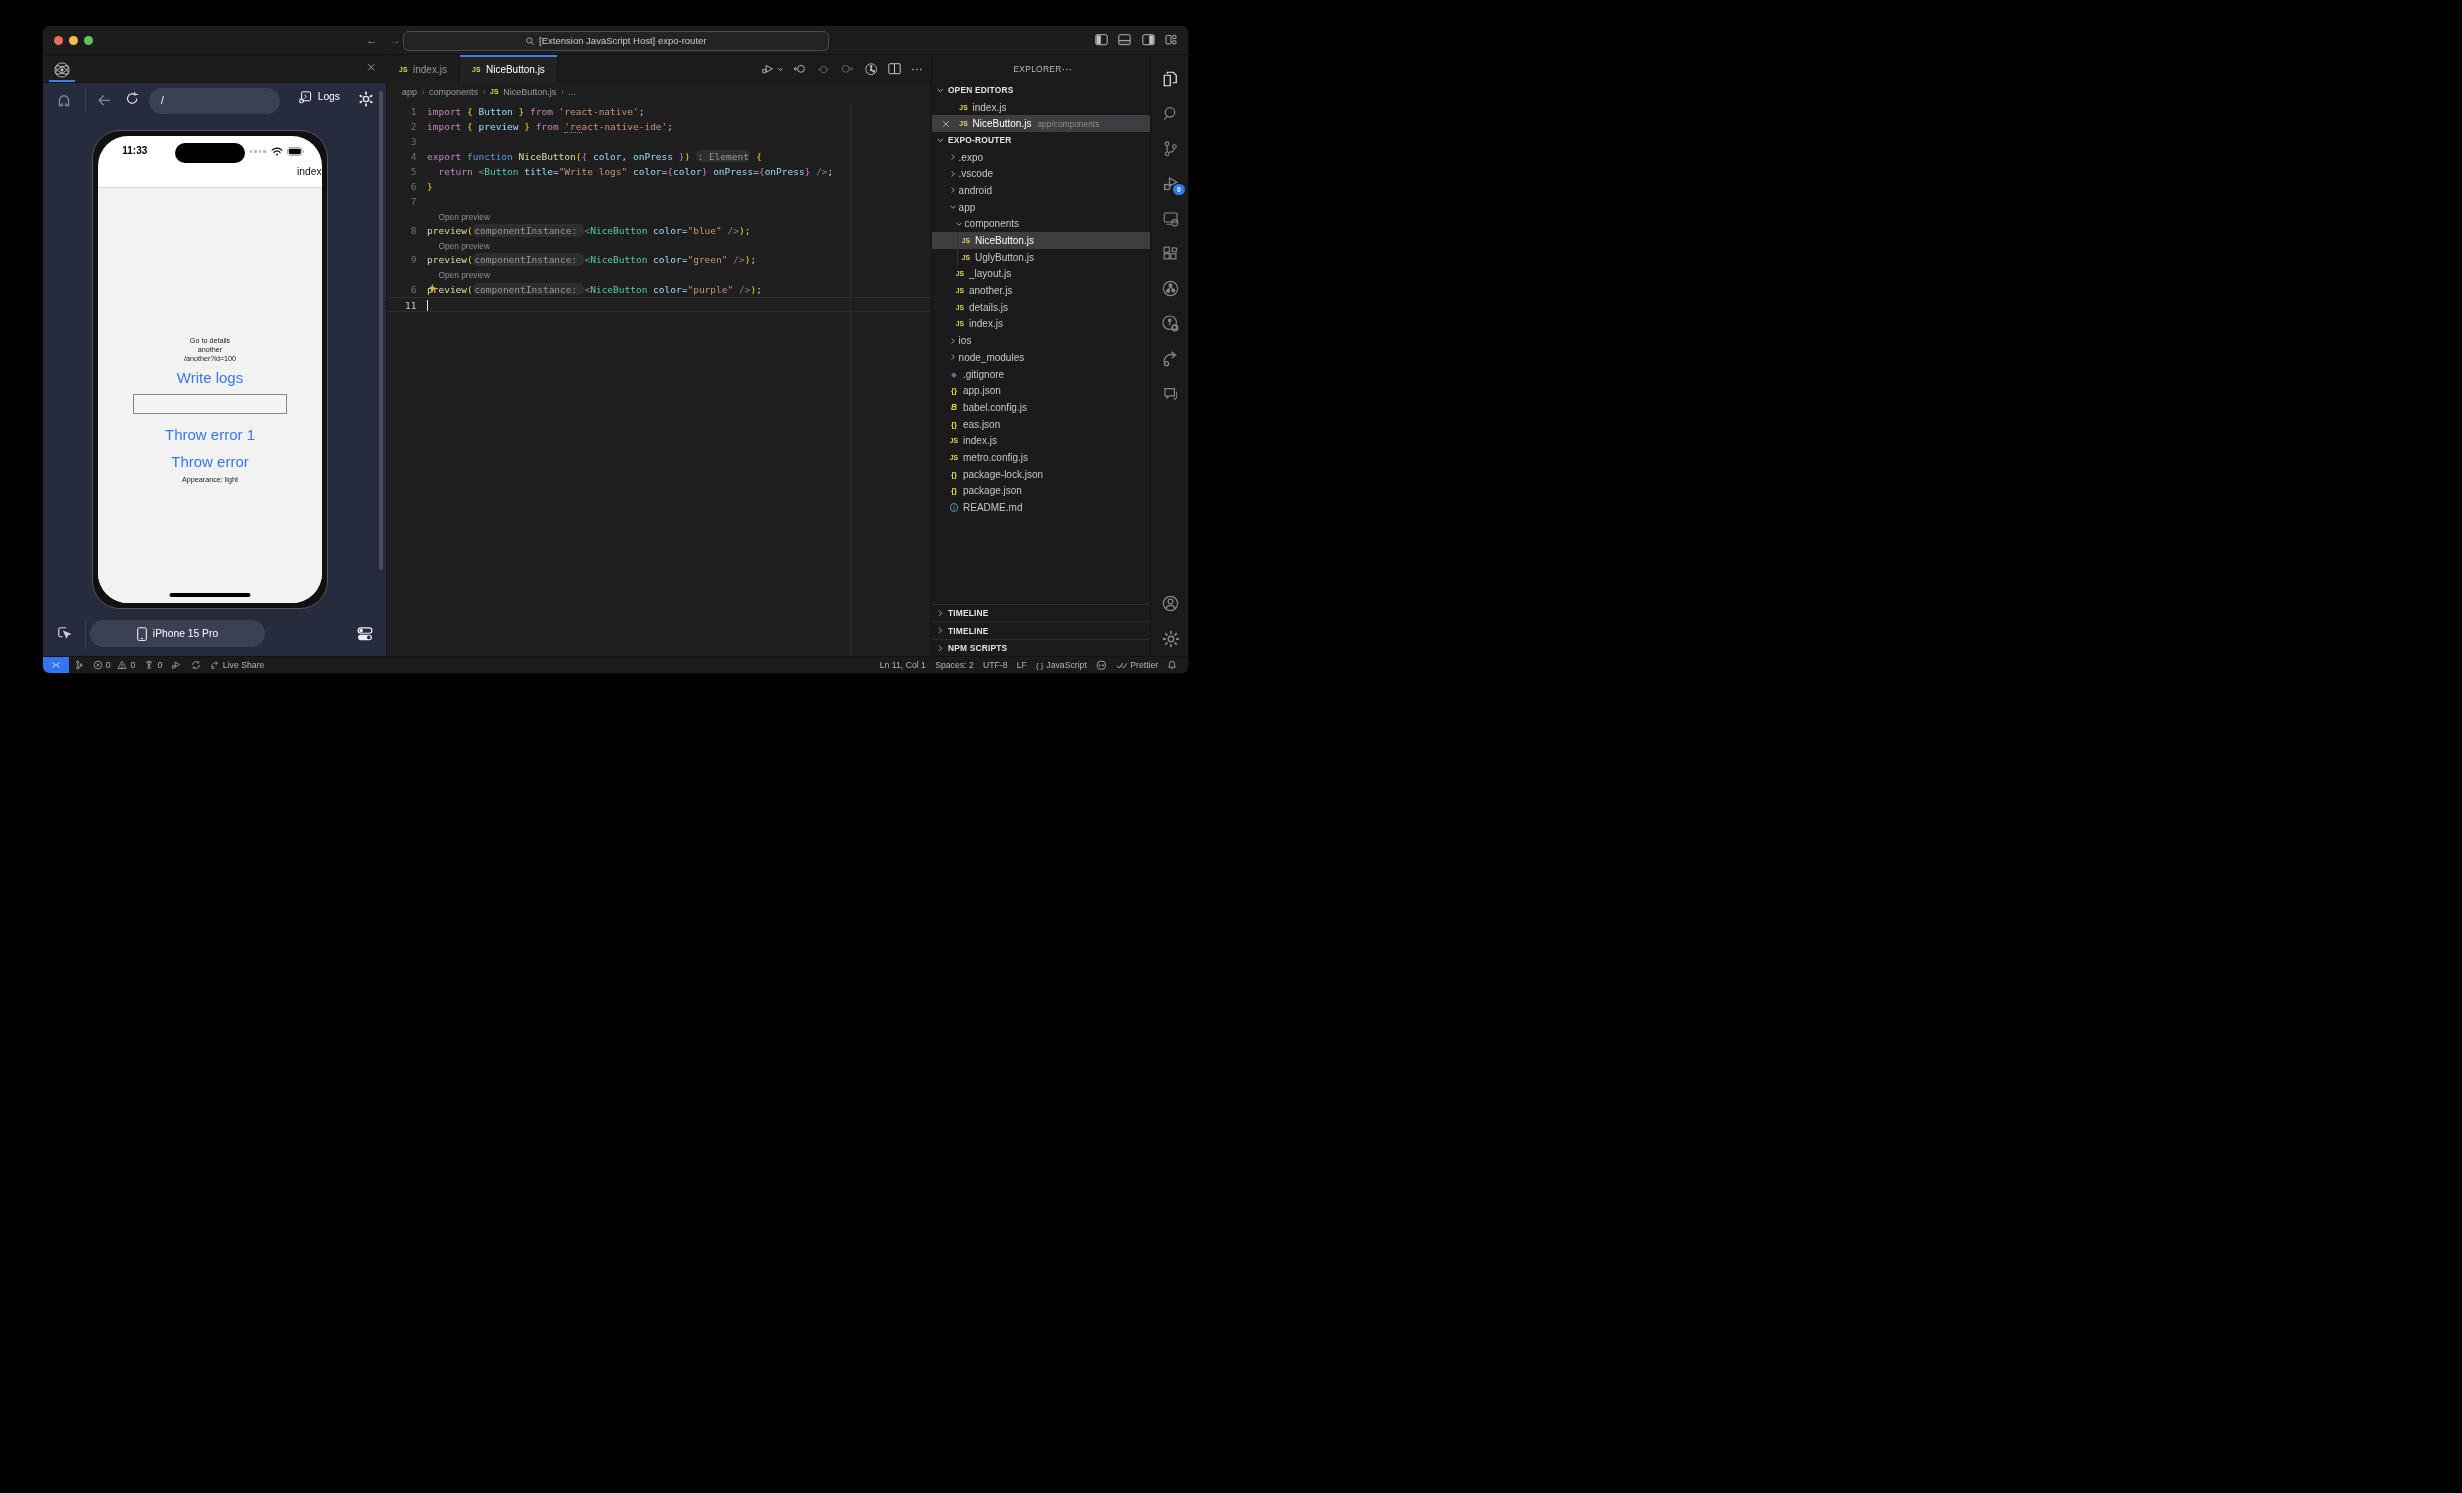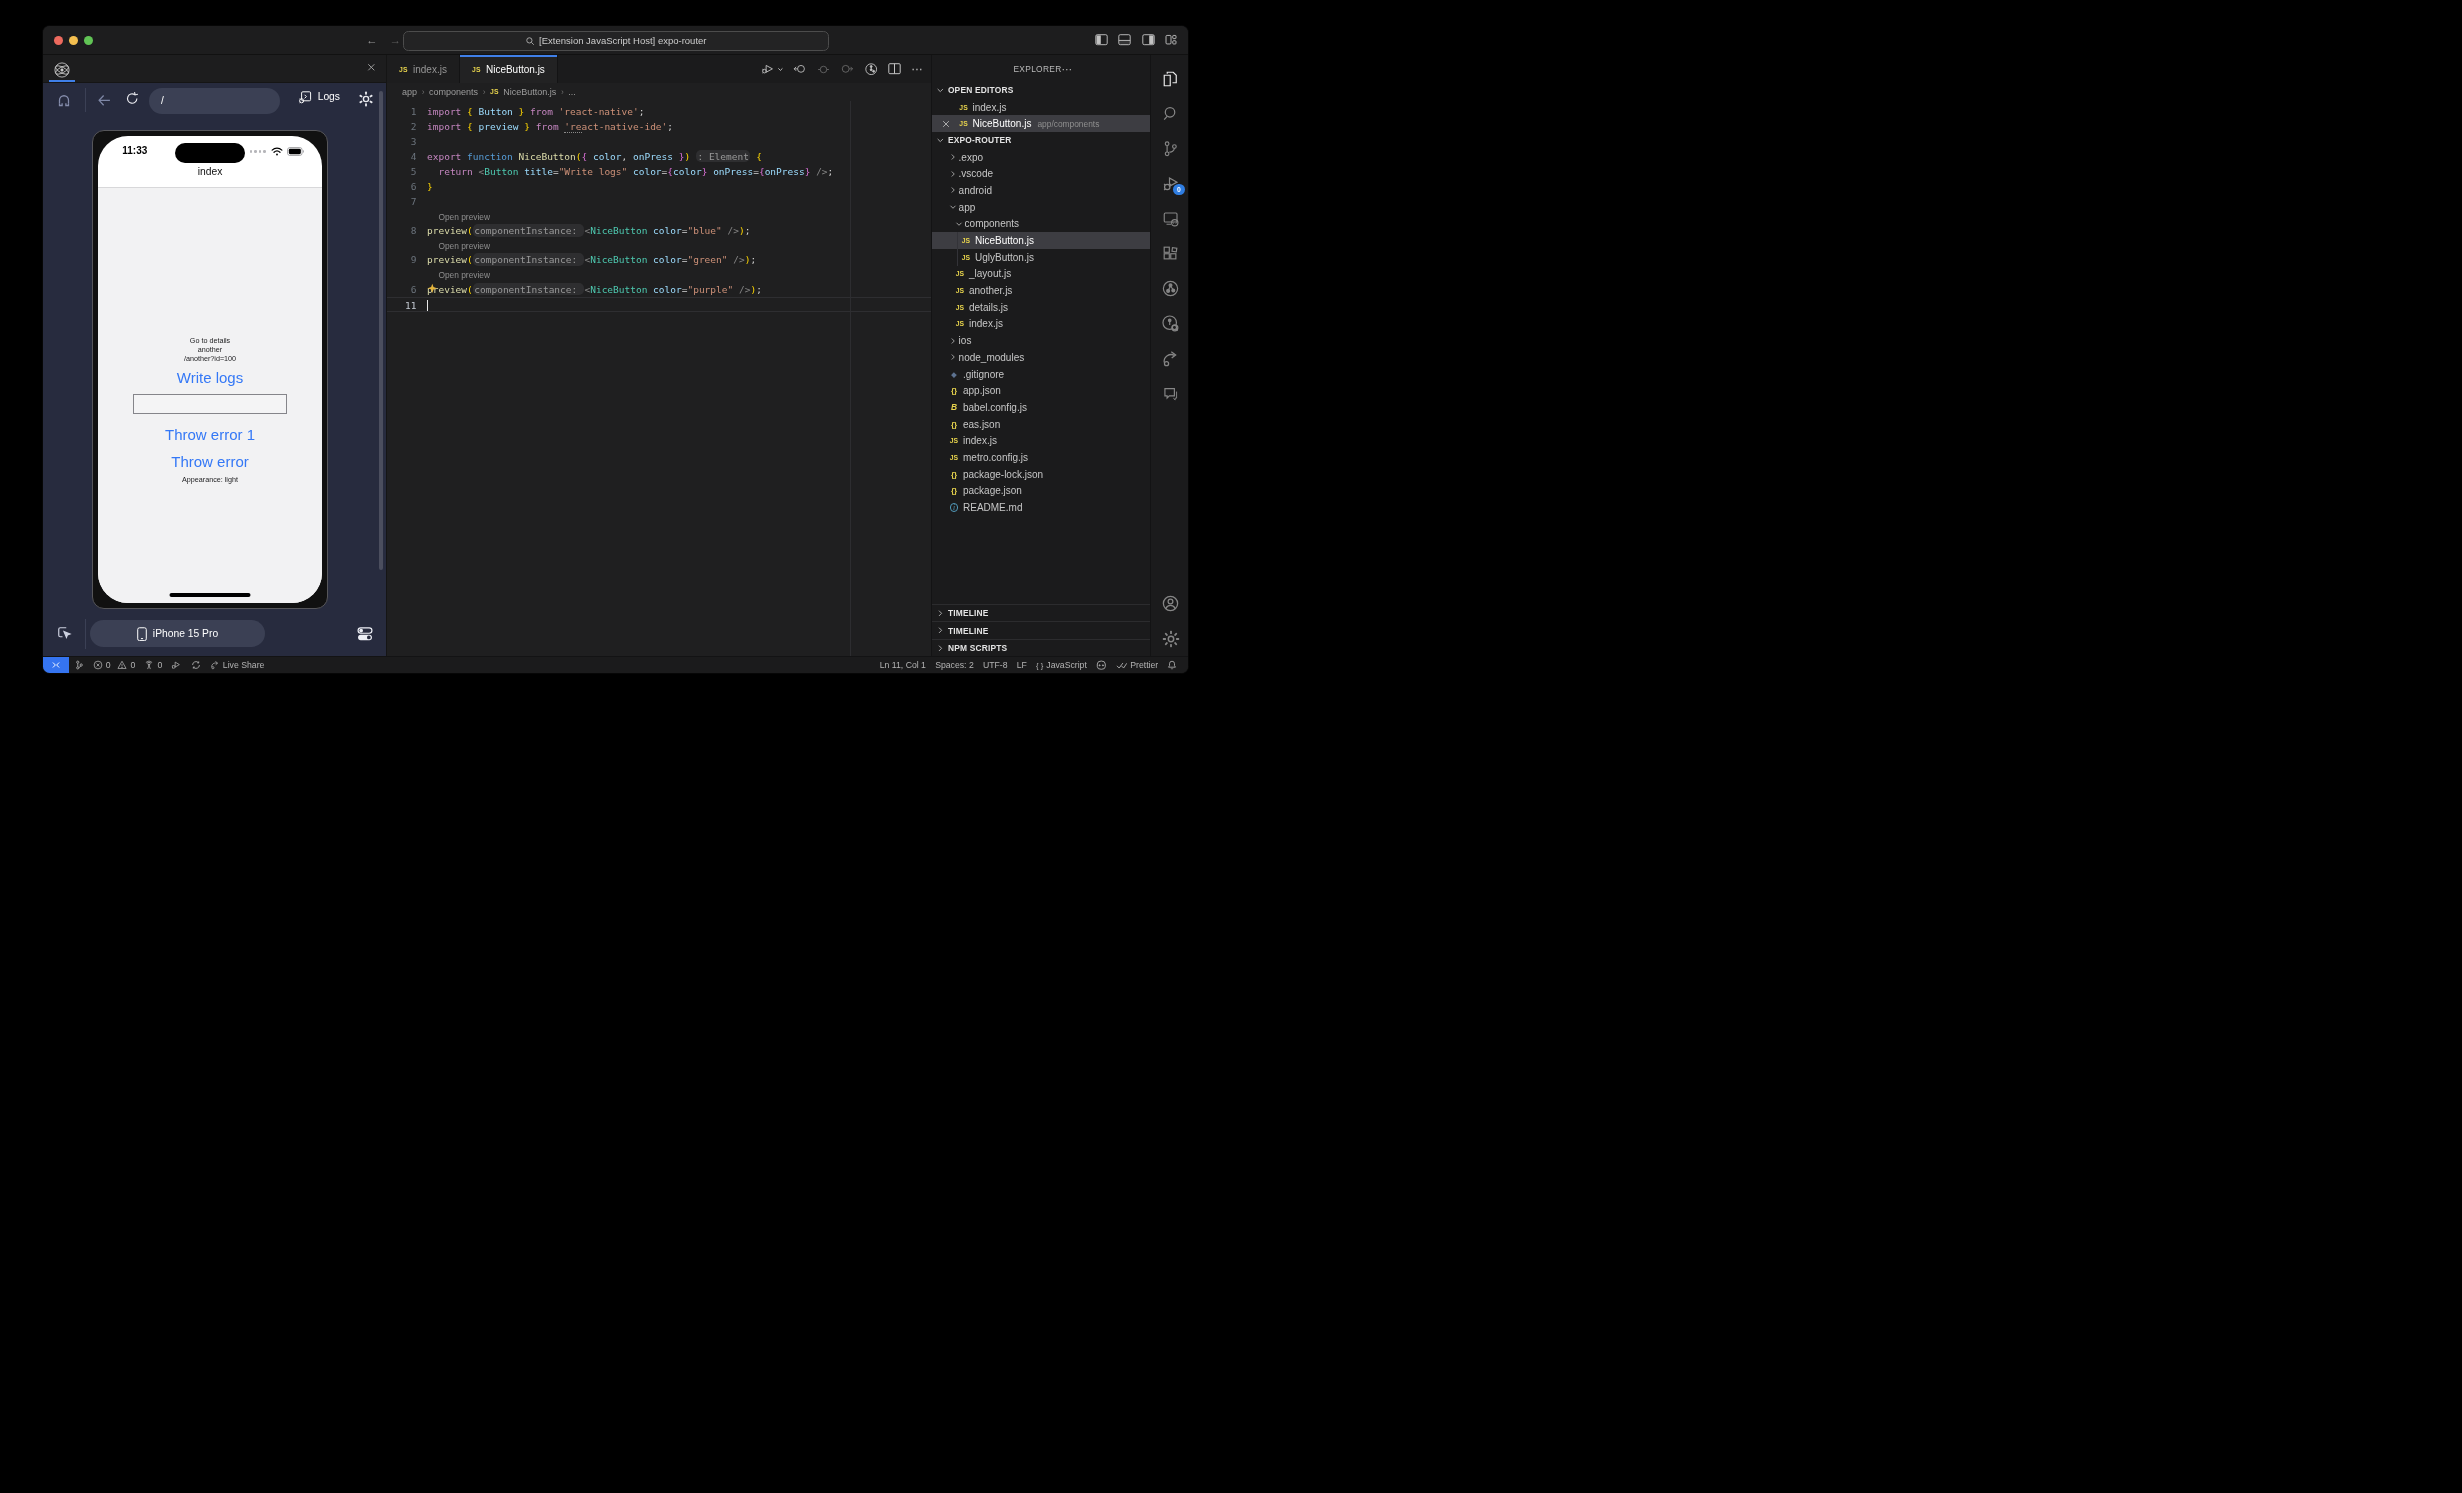--- a/index.html
+++ b/index.html
@@ -33,31 +33,31 @@
   .lp-magnet{position:absolute;left:12px;top:6px;color:#848cab}
   .lp-divider{position:absolute;left:42px;top:2.3px;width:0.8px;height:24px;background:#3b4055}
   .lp-back{position:absolute;left:53px;top:6px;color:#7e87a6}
   .lp-refresh{position:absolute;left:82px;top:5.3px;color:#e8e9ee}
   .url-pill{position:absolute;left:106px;top:1.5px;width:131px;height:26px;border-radius:13px;
     background:#3b4054;color:#fff;font-size:10px;display:flex;align-items:center;padding-left:12px}
   .logs-btn{position:absolute;right:46px;top:3.8px;display:flex;align-items:center;gap:5.3px;color:#fff;font-size:10.3px}
   .lp-gear{position:absolute;right:12px;top:4.6px;color:#e8e9ee}
   .lp-scrollbar{position:absolute;right:3px;top:7.6px;width:3.8px;height:479px;background:#4b4e5e;border-radius:2.3px}
   
-  .phone{position:absolute;left:49px;top:47px;width:236px;height:479px;border-radius:12px;
+  .phone{position:absolute;left:49px;top:47px;width:236px;height:479px;border-radius:28px;
     background:#111;border:1.5px solid #56565a;padding:5.3px}
   .screen{width:100%;height:100%;background:#fff;border-radius:30px;overflow:hidden;position:relative;
     display:flex;flex-direction:column}
   .ph-status{height:30px;position:relative;flex:0 0 auto}
   .ph-time{position:absolute;left:24px;top:9px;font-size:10px;font-weight:bold;color:#000}
   .island{position:absolute;left:50%;transform:translateX(-50%);top:6.8px;width:70px;height:20px;border-radius:10.6px;background:#000}
   .ph-sticons{position:absolute;right:16.7px;top:10.6px;display:flex;align-items:center;gap:3.8px}
   .ph-dots{display:flex;gap:1.9px;margin-right:1.5px}
   .ph-dots i{width:2.7px;height:2.7px;border-radius:50%;background:#b6b6ba}
-  .ph-title{height:21px;text-align:center;font-size:10.3px;color:#101010;flex:0 0 auto}
+  .ph-title{height:21px;text-align:right;font-size:10.3px;color:#101010;flex:0 0 auto}
   .ph-divider{height:0.8px;background:#d8d8da;flex:0 0 auto}
   .ph-content{flex:1;background:#f2f2f3;display:flex;flex-direction:column;align-items:center;position:relative}
   .ph-stack{margin-top:149px;display:flex;flex-direction:column;align-items:center;width:100%}
   .ph-small{font-size:7.2px;color:#1c1c1e;line-height:8.7px}
   .ph-link{color:#3478f6;font-size:15px}
   .ph-input{width:154px;height:20px;border:0.8px solid #85858a;background:#f4f4f5;margin-top:7.6px}
   .home-bar{position:absolute;left:50%;transform:translateX(-50%);bottom:6px;width:81px;height:3.4px;border-radius:2.3px;background:#000}
   
   .lp-bottom{position:absolute;left:0;right:0;bottom:9px;height:27px}
   .lp-inspect{position:absolute;left:12px;top:3.8px;color:#cdd1e0}

